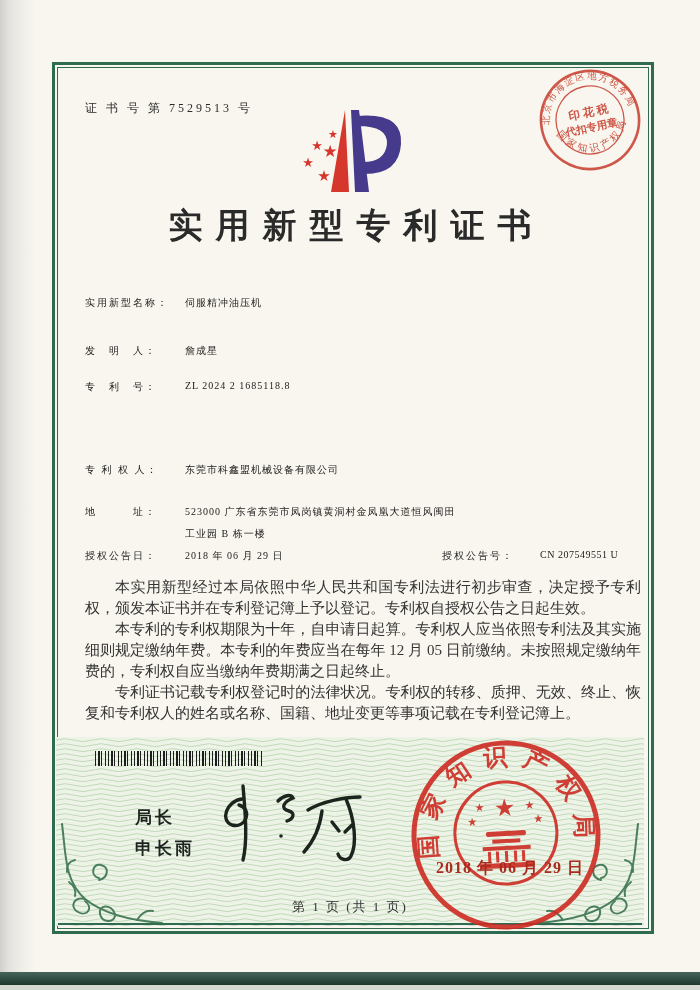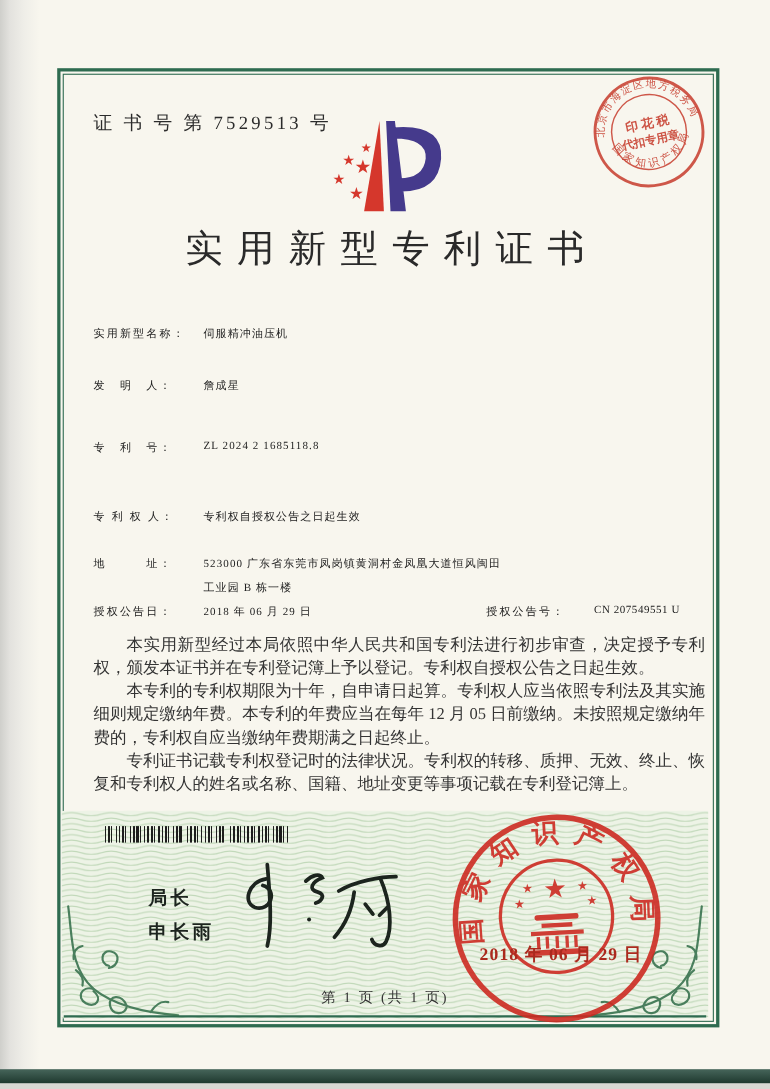--- a/index.html
+++ b/index.html
@@ -6,23 +6,23 @@
   body{font-family:"Liberation Serif","DejaVu Serif",serif;}
   .scan{position:relative;width:700px;height:990px;background:#f8f6ee;overflow:hidden;}
   .edge-left{position:absolute;left:0;top:0;width:36px;height:976px;
     background:linear-gradient(90deg,#cfcfcb 0,#e3e2de 9px,#efeee8 22px,rgba(248,246,238,0) 36px);}
   .edge-bottom{position:absolute;left:0;top:972px;width:700px;height:13px;
     background:linear-gradient(#46655a,#1e382e);}
   .edge-bottom-paper{position:absolute;left:0;top:985px;width:700px;height:5px;background:#d8d8d3;}
   .frame{position:absolute;left:52px;top:62px;width:596px;height:866px;border:3px solid #2e6b50;}
   .frame::after{content:'';position:absolute;inset:2px;border:1px solid #2e6b50;}
   .wave-panel{position:absolute;left:56px;top:737px;width:588px;height:189px;}
-  .cert-no{position:absolute;left:85px;top:100px;font-size:17px;letter-spacing:3px;color:#2b2b2b;}
+  .cert-no{position:absolute;left:85px;top:100px;font-size:12px;letter-spacing:3px;color:#2b2b2b;}
   .title{position:absolute;left:52px;top:203px;width:596px;text-align:center;
-    font-size:34px;font-weight:400;letter-spacing:13px;text-indent:13px;color:#2a2a2a;}
+    font-size:34px;font-weight:700;letter-spacing:13px;text-indent:13px;color:#2a2a2a;}
   .row{position:absolute;left:85px;width:560px;font-size:10px;color:#222;white-space:nowrap;}
   .row .lbl{display:inline-block;letter-spacing:2px;}
   .row .val{position:absolute;left:100px;letter-spacing:1px;}
   .row .val2line{position:absolute;left:100px;top:22px;letter-spacing:1px;}
   .row .lbl2{position:absolute;left:357px;letter-spacing:2px;}
   .row .val2{position:absolute;left:455px;letter-spacing:0.5px;}
   .paras{position:absolute;left:85px;top:577px;width:556px;font-size:15px;line-height:21px;
     color:#343434;text-align:justify;}
   .paras p{margin:0;text-indent:2em;}
   .barcode{position:absolute;left:95px;top:751px;width:168px;height:15px;
@@ -135,27 +135,27 @@
   <div class="title">实用新型专利证书</div>
 
   <div class="row" style="top:296px">
     <span class="lbl">实用新型名称：</span>
     <span class="val">伺服精冲油压机</span>
   </div>
   <div class="row" style="top:344px">
     <span class="lbl">发　明　人：</span>
     <span class="val">詹成星</span>
   </div>
-  <div class="row" style="top:400px">
+  <div class="row" style="top:380px">
     <span class="lbl">专　利　号：</span>
     <span class="val">ZL 2024 2 1685118.8</span>
   </div>
   <div class="row" style="top:463px">
     <span class="lbl">专 利 权 人：</span>
-    <span class="val">专利权自授权公告之日起生效</span>
+    <span class="val">东莞市科鑫盟机械设备有限公司</span>
   </div>
   <div class="row" style="top:505px">
     <span class="lbl">地　　　址：</span>
     <span class="val">523000 广东省东莞市凤岗镇黄洞村金凤凰大道恒风闽田</span>
     <span class="val2line">工业园 B 栋一楼</span>
   </div>
   <div class="row" style="top:549px">
     <span class="lbl">授权公告日：</span>
     <span class="val">2018 年 06 月 29 日</span>
     <span class="lbl2">授权公告号：</span>

